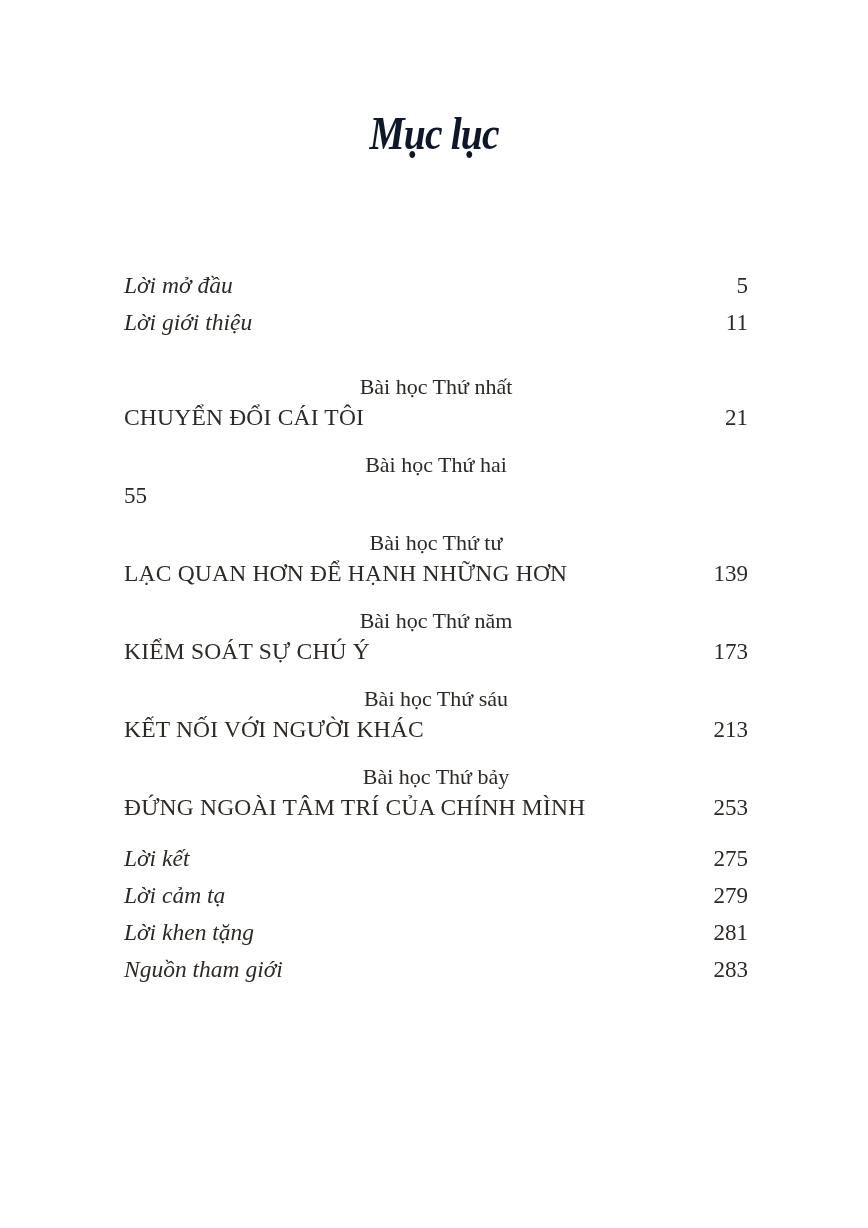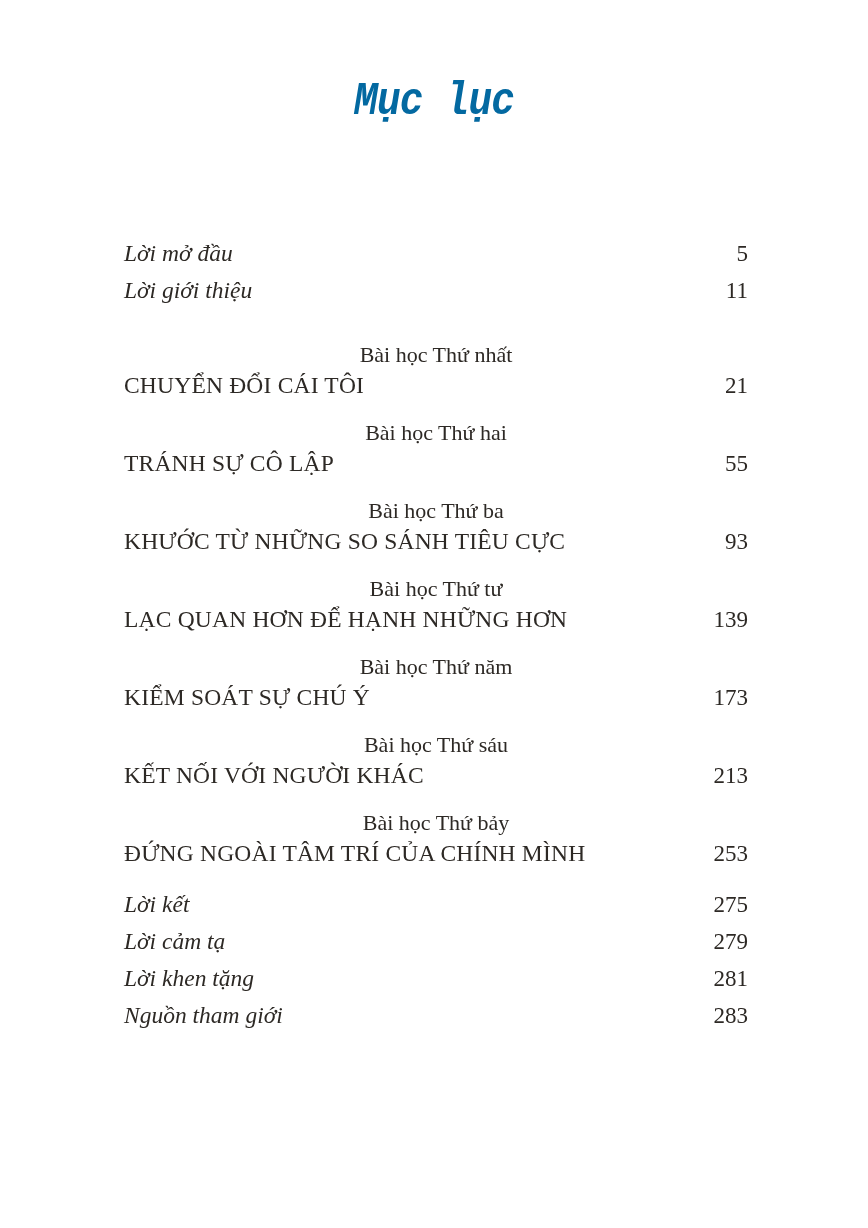--- a/index.html
+++ b/index.html
@@ -11,28 +11,28 @@
     position: relative;
     width: 868px;
     height: 1228px;
     background: #ffffff;
     overflow: hidden;
     font-family: "Liberation Serif", "DejaVu Serif", serif;
     color: #2d2925;
   }
   .title {
     margin: 0;
-    padding-top: 76px;
+    padding-top: 108px;
     text-align: center;
-    font-family: Liberation Mono, monospace;
+    font-family: Liberation Serif, serif;
     font-style: italic;
     font-weight: bold;
     font-size: 46px;
     line-height: 1.15;
-    color: #0369a1;
+    color: #0f172a;
   }
   .title .squeeze {
     display: inline-block;
     transform: scaleX(0.86);
     letter-spacing: -1px;
   }
   .toc {
     margin: 106px 120px 0 124px; 
   }
   .row {
@@ -100,32 +100,24 @@
         <div class="chapter-label">Bài học Thứ nhất</div>
         <div class="row chapter-title-row">
           <span class="chapter-title">CHUYỂN ĐỔI CÁI TÔI</span>
           <span class="pagenum">21</span>
         </div>
       </div>
 
       <div class="chapter">
         <div class="chapter-label">Bài học Thứ hai</div>
         <div class="row chapter-title-row">
-          <span class="chapter-title">TRÁNH SỰ CÔ LẬP</span>
           <span class="pagenum">55</span>
         </div>
       </div>
 
-      <div class="chapter">
-        <div class="chapter-label">Bài học Thứ ba</div>
-        <div class="row chapter-title-row">
-          <span class="chapter-title">KHƯỚC TỪ NHỮNG SO SÁNH TIÊU CỰC</span>
-          <span class="pagenum">93</span>
-        </div>
-      </div>
 
       <div class="chapter">
         <div class="chapter-label">Bài học Thứ tư</div>
         <div class="row chapter-title-row">
           <span class="chapter-title">LẠC QUAN HƠN ĐỂ HẠNH NHỮNG HƠN</span>
           <span class="pagenum">139</span>
         </div>
       </div>
 
       <div class="chapter">

